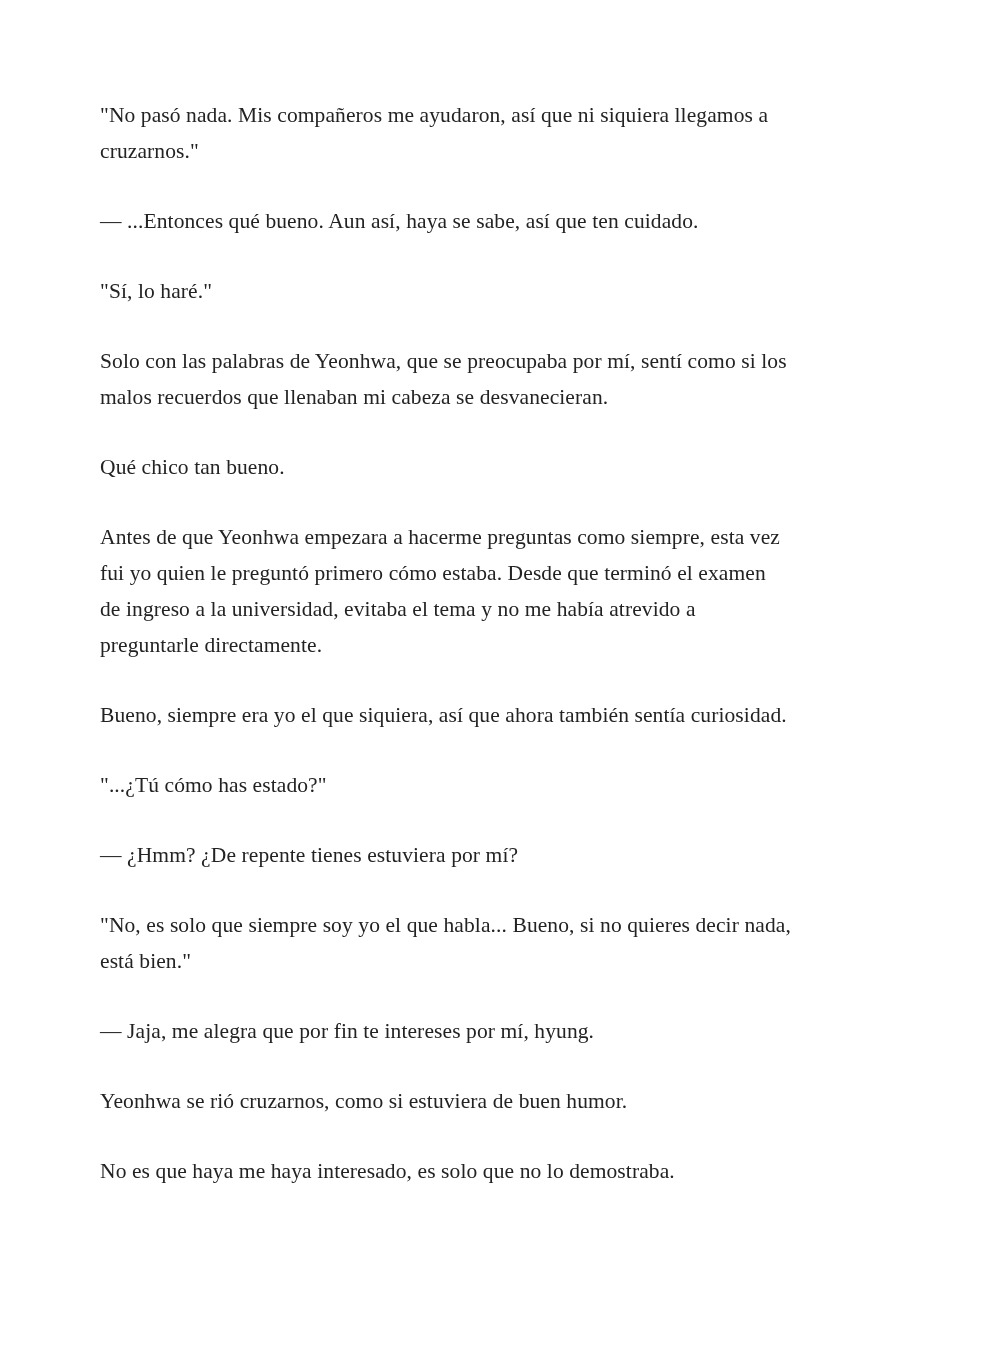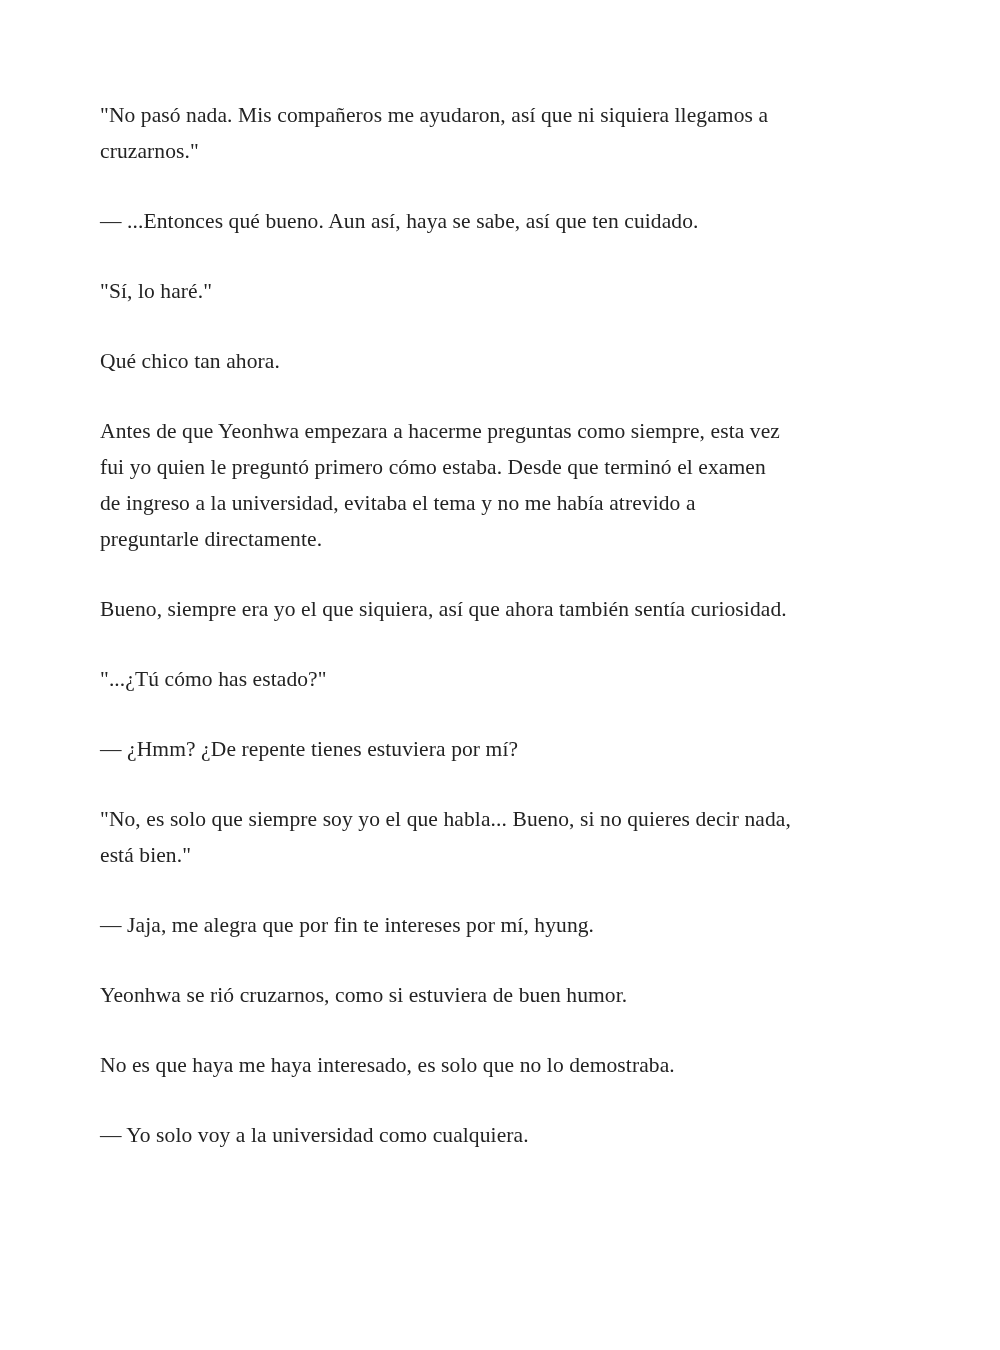--- a/index.html
+++ b/index.html
@@ -34,28 +34,29 @@
 </style>
 </head>
 <body>
 
 <div class="page">
   <div class="article">
     <p>"No pasó nada. Mis compañeros me ayudaron, así que ni siquiera llegamos a
 cruzarnos."</p>
     <p>— ...Entonces qué bueno. Aun así, haya se sabe, así que ten cuidado.</p>
     <p>"Sí, lo haré."</p>
-    <p>Qué chico tan ahora.</p>
+    <p>Solo con las palabras de Yeonhwa, que se preocupaba por mí, sentí como si los
+malos recuerdos que llenaban mi cabeza se desvanecieran.</p>
+    <p>Qué chico tan bueno.</p>
     <p>Antes de que Yeonhwa empezara a hacerme preguntas como siempre, esta vez
 fui yo quien le preguntó primero cómo estaba. Desde que terminó el examen
 de ingreso a la universidad, evitaba el tema y no me había atrevido a
 preguntarle directamente.</p>
     <p>Bueno, siempre era yo el que siquiera, así que ahora también sentía curiosidad.</p>
     <p>"...¿Tú cómo has estado?"</p>
     <p>— ¿Hmm? ¿De repente tienes estuviera por mí?</p>
     <p>"No, es solo que siempre soy yo el que habla... Bueno, si no quieres decir nada,
 está bien."</p>
     <p>— Jaja, me alegra que por fin te intereses por mí, hyung.</p>
     <p>Yeonhwa se rió cruzarnos, como si estuviera de buen humor.</p>
     <p>No es que haya me haya interesado, es solo que no lo demostraba.</p>
-    <p>— Yo solo voy a la universidad como cualquiera.</p>
   </div>
 </div>
 
 </body></html>

